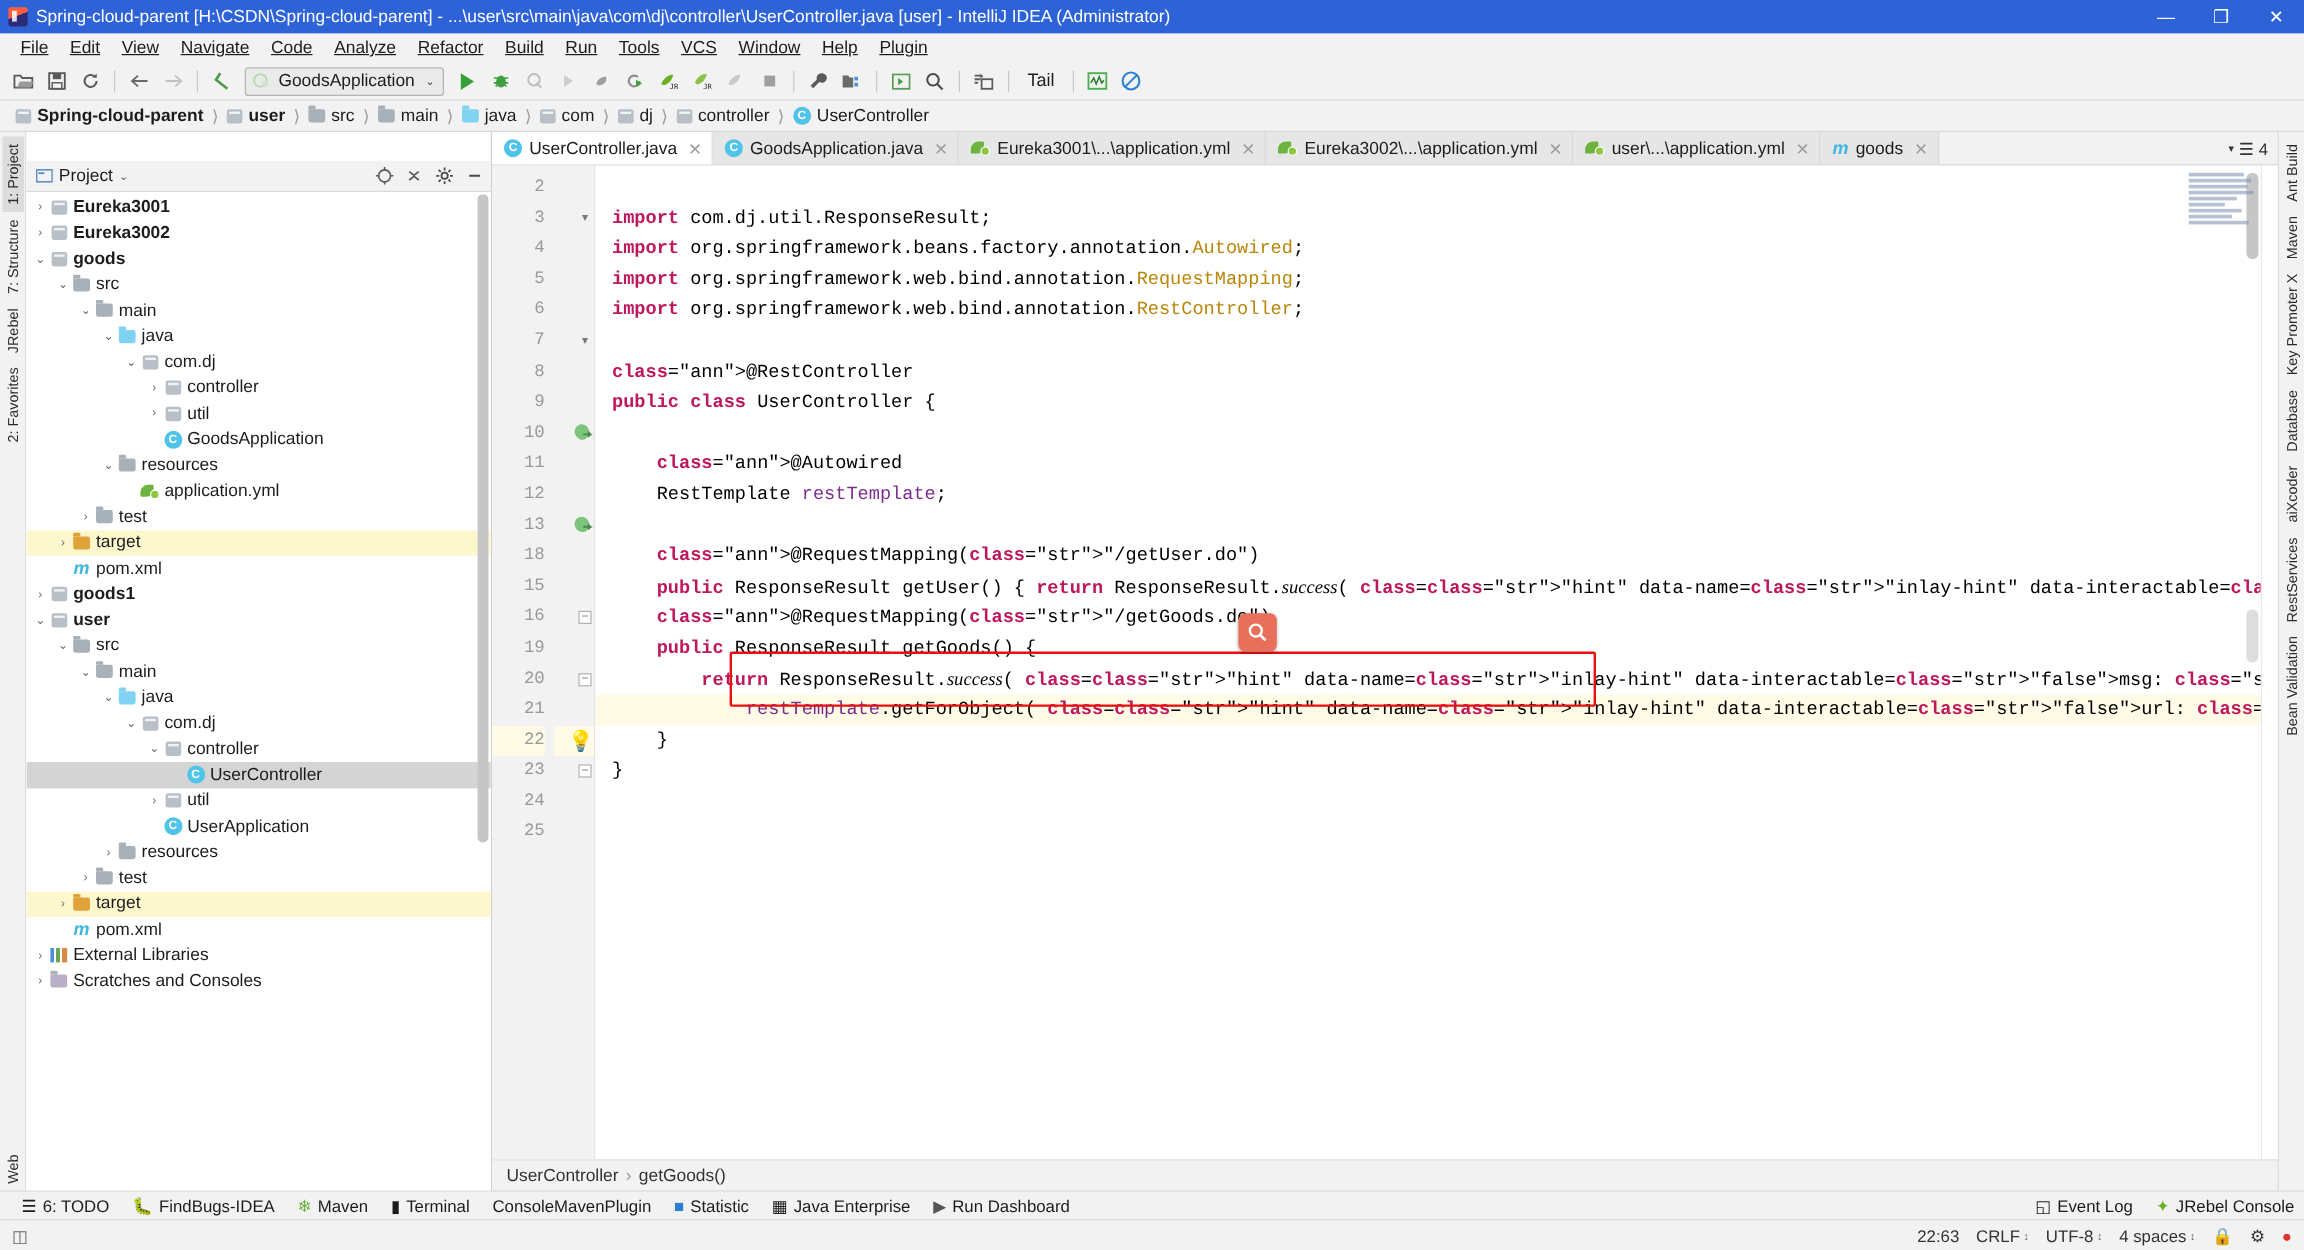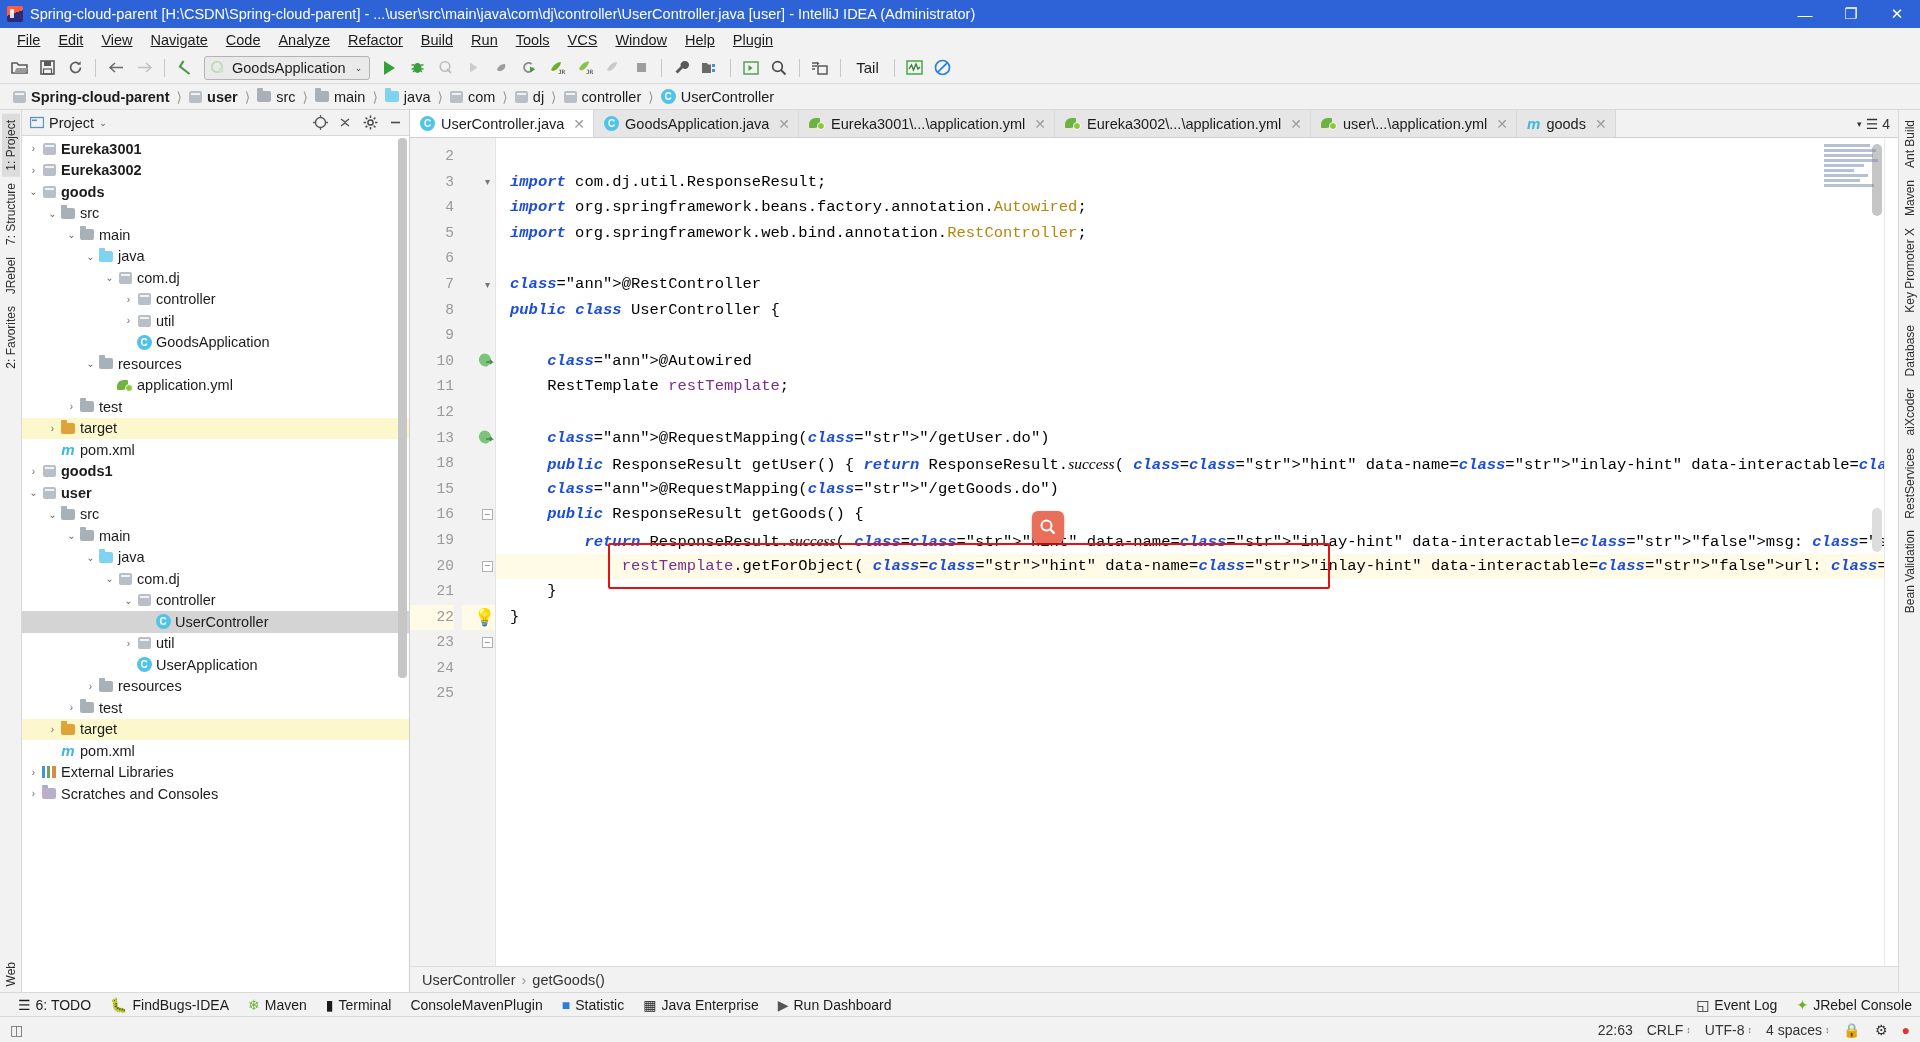--- a/index.html
+++ b/index.html
@@ -79,21 +79,21 @@
   
   .vstrip.right{border-right:none;border-left:1px solid #d9d9d9;}
 
   
   .project{
     width:388px;flex:0 0 388px;background:#fff;display:flex;flex-direction:column;
     border-right:1px solid #cfcfcf;
   }
   .panel-head{
     height:26px;flex:0 0 26px;background:#f2f2f2;display:flex;align-items:center;
-    padding:0 4px 0 8px;gap:5px;border-bottom:1px solid #d9d9d9;font-size:14.5px;
+    padding:0 4px 0 8px;gap:5px;border-bottom:1px solid #d9d9d9;font-size:14.5px;margin-top:24px;
   }
   .panel-head .title{display:flex;align-items:center;gap:5px;}
   .panel-head .grow{flex:1;}
   .ph-btn{width:20px;height:20px;display:flex;align-items:center;justify-content:center;border-radius:3px;}
   .tree{flex:1;overflow:hidden;position:relative;background:#fff;padding-top:2px;font-size:14.5px;}
   .row{height:21.5px;display:flex;align-items:center;white-space:nowrap;padding-right:8px;}
   .row.sel{background:#d4d4d4;}
   .row.ylw{background:#fdf7cd;}
   .arrow{width:15px;flex:0 0 15px;text-align:center;color:#6b6b6b;font-size:10px;}
   .tico{width:16px;flex:0 0 16px;margin-right:4px;display:flex;align-items:center;justify-content:center;}
@@ -126,21 +126,21 @@
   }
   .code{
     flex:1;position:relative;padding-top:6px;overflow:hidden;
     font-family:"Liberation Mono", monospace;font-size:15.5px;line-height:25.6px;color:#000;
   }
   .ln{height:25.6px;line-height:25.6px;white-space:pre;padding-left:14px;}
   .gline{height:25.6px;line-height:25.6px;}
   .gline.hl{background:#fffbe6;}
   .ln.hl{background:#fffbe6;}
 
-  .kw{color:#1d4ed8;font-weight:bold;font-style:italic;}
+  .kw{color:#be185d;font-weight:bold;}
   .cls{color:#b8860b;}
   .fld{color:#7b2d8e;}
   .ital{font-style:italic;font-family:Liberation Serif, serif;}
 
   .fold{position:absolute;left:20px;width:11px;height:11px;border:1px solid #b0b0b0;background:#fff;
         display:flex;align-items:center;justify-content:center;font-size:10px;color:#777;line-height:1;}
   .fold.tri{border:none;background:transparent;}
 
   .redbox{position:absolute;border:2.5px solid #e81010;border-radius:2px;pointer-events:none;}
   .searchbadge{
@@ -815,20 +815,21 @@
             <div style="position:absolute;left:16px;top:291.6px;width:17px;height:17px;"><svg width="17" height="17" viewBox="0 0 17 17">
                 <ellipse cx="7" cy="7" rx="6" ry="6.5" fill="#7cc47c" transform="rotate(-25 7 7)"></ellipse>
                 <path d="M8 9h6l-2-2m2 2l-2 2" stroke="#4a8a4a" stroke-width="1.6" fill="none"></path>
               </svg></div>
             <div class="bulb" style="left:12px;top:468.8px;color:#e8b422;">💡</div>
           </div>
         <div class="code" id="codebody">
             <div class="ln"></div>
             <div class="ln"><span class="kw">import</span> com.dj.util.ResponseResult;</div>
             <div class="ln"><span class="kw">import</span> org.springframework.beans.factory.annotation.<span class="cls">Autowired</span>;</div>
+            <div class="ln"><span class="kw">import</span> org.springframework.web.bind.annotation.<span class="cls">RequestMapping</span>;</div>
             <div class="ln"><span class="kw">import</span> org.springframework.web.bind.annotation.<span class="cls">RestController</span>;</div>
             <div class="ln"></div>
             <div class="ln"><span <span="" class="kw">class</span>="ann"&gt;@RestController</div>
             <div class="ln"><span class="kw">public</span> <span class="kw">class</span> UserController {</div>
             <div class="ln"></div>
             <div class="ln">    <span <span="" class="kw">class</span>="ann"&gt;@Autowired</div>
             <div class="ln">    RestTemplate <span class="fld">restTemplate</span>;</div>
             <div class="ln"></div>
             <div class="ln">    <span <span="" class="kw">class</span>="ann"&gt;@RequestMapping(<span <span="" class="kw">class</span>="str"&gt;"/getUser.do")</div>
             <div class="ln">    <span class="kw">public</span> ResponseResult getUser() { <span class="kw">return</span> ResponseResult.<span class="ital">success</span>( <span <span="" class="kw">class</span>=<span <span="" class="kw">class</span>="str"&gt;"hint" data-name=<span <span="" class="kw">class</span>="str"&gt;"inlay-hint" data-interactable=<span <span="" class="kw">class</span>="str"&gt;"false"&gt;msg: ="str"&gt;"返回成功", =="str"&gt;"hint" data-name=="str"&gt;"inlay-hint" data-interactable=="str"&gt;"false"&gt;object: ="str"&gt;"myUser"); }</div>

